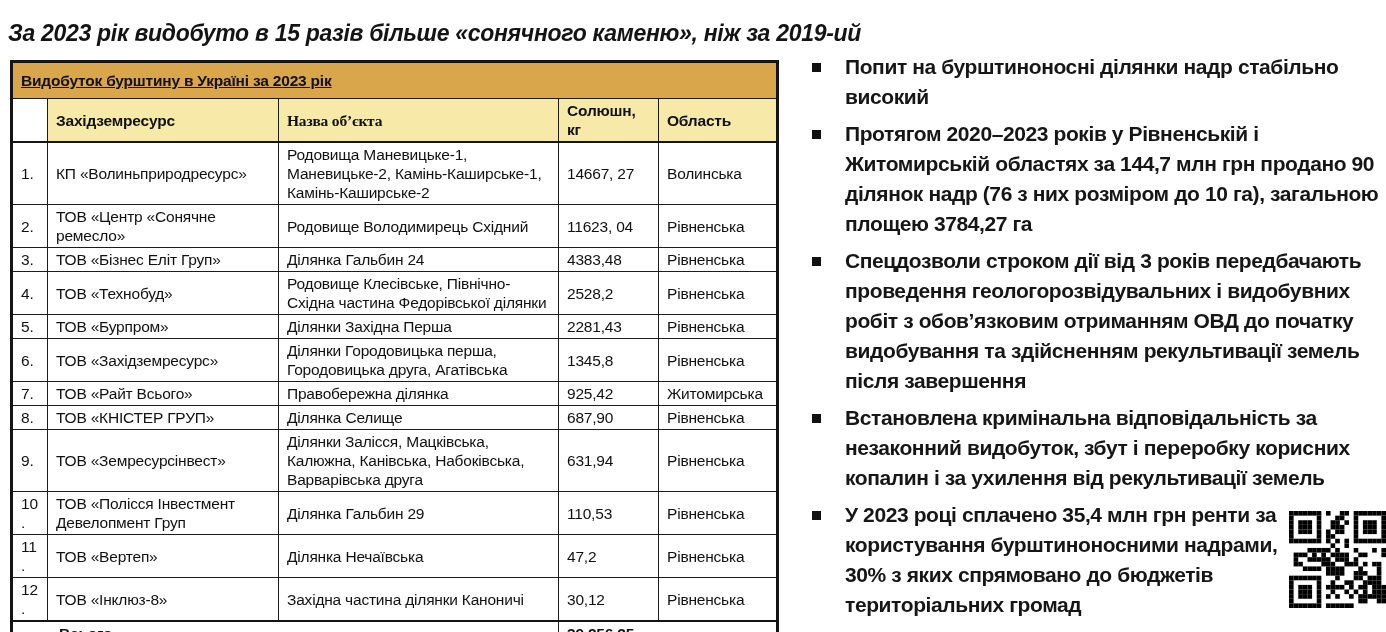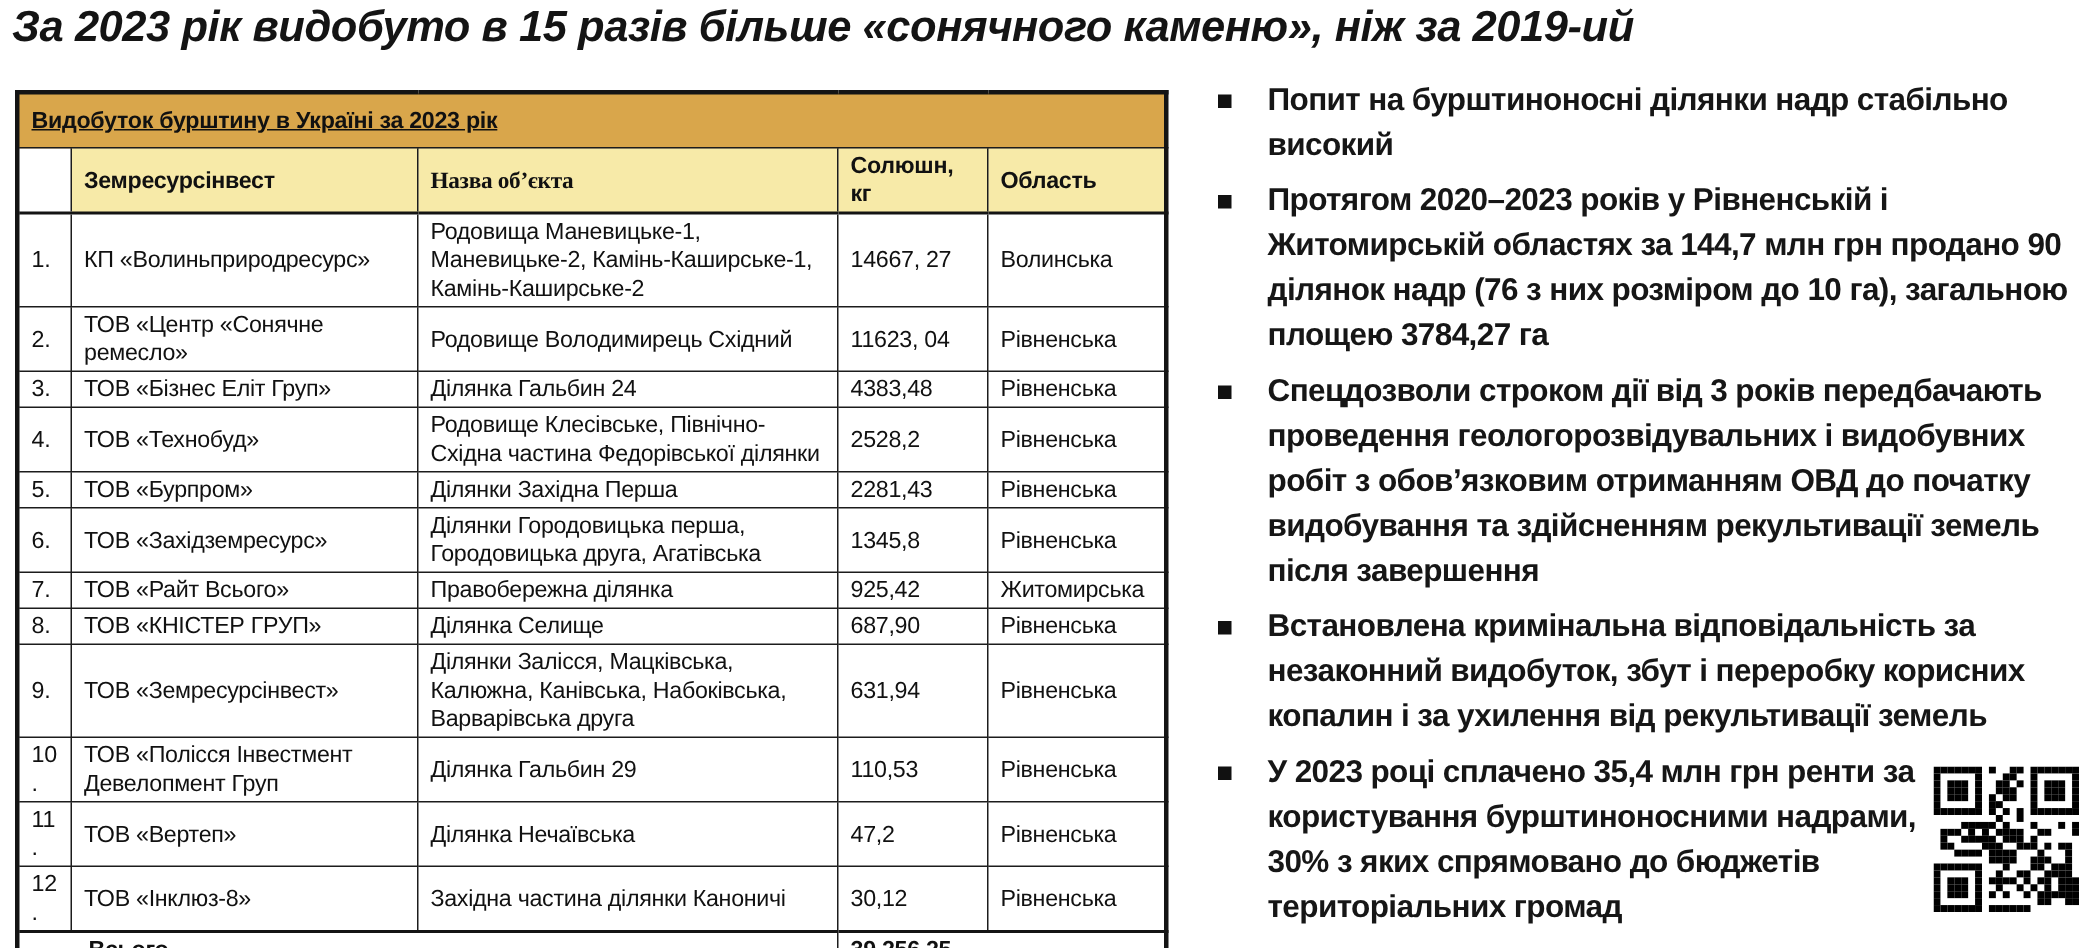--- a/index.html
+++ b/index.html
@@ -1,22 +1,22 @@
 <!DOCTYPE html>
 <html><head>
 <meta charset="utf-8">
 <style>
   * { margin:0; padding:0; box-sizing:border-box; }
   html,body { width:1386px; height:632px; overflow:hidden; background:#ffffff;
               font-family:"Liberation Sans","DejaVu Sans",sans-serif; color:#111; }
 
   
   .page-title {
-    position:absolute; left:8px; top:2px; width:1370px;
-    font-size:29px; font-weight:bold; font-style:italic;
+    position:absolute; left:8px; top:20px; width:1370px;
+    font-size:23px; font-weight:bold; font-style:italic;
     letter-spacing:-0.3px; color:#141414;
   }
 
   
   .table-wrap { position:absolute; left:10px; top:60px; }
   table.amber { border-collapse:collapse; width:766px; table-layout:fixed;
                 border:3px solid #141414; }
   table.amber th, table.amber td {
     border:1.4px solid #1c1c1c; padding:2px 8px;
     font-size:15.5px; line-height:19px; vertical-align:middle; text-align:left;
@@ -71,21 +71,21 @@
         <col class="col-object">
         <col class="col-volume">
         <col class="col-region">
     </colgroup>
     <thead>
       <tr>
         <th colspan="5" class="table-title-cell" style="background: rgb(217, 166, 75);">Видобуток бурштину в Україні за 2023 рік</th>
       </tr>
       <tr class="col-header-row">
         <th class="blank"></th>
-        <th style="background: rgb(247, 234, 168);">Земресурсінвест</th>
+        <th style="background: rgb(247, 234, 168);">Західземресурс</th>
         <th style="background: rgb(247, 234, 168); font-family: Liberation Serif, serif;">Назва об’єкта</th>
         <th style="background: rgb(247, 234, 168);">Солюшн, кг</th>
         <th style="background: rgb(247, 234, 168);">Область</th>
       </tr>
     </thead>
     <tbody>
         <tr>
           <td class="cell-num">1.</td>
           <td class="cell-user">КП «Волиньприродресурс»</td>
           <td class="cell-object">Родовища Маневицьке-1, Маневицьке-2, Камінь-Каширське-1, Камінь-Каширське-2</td>

